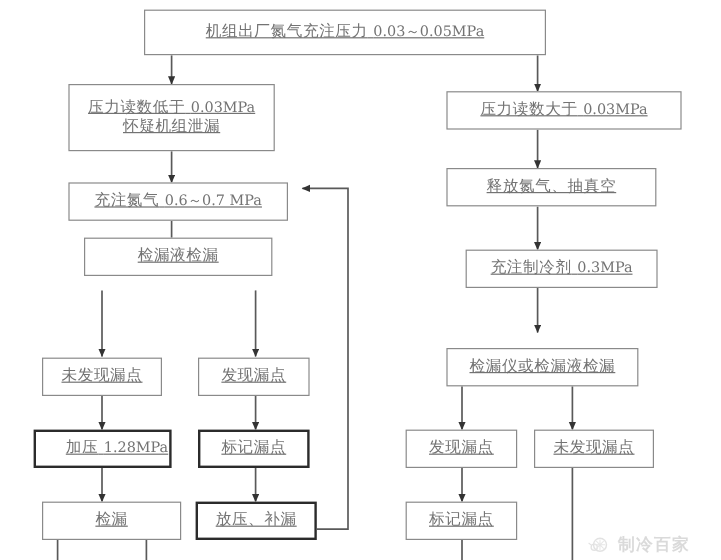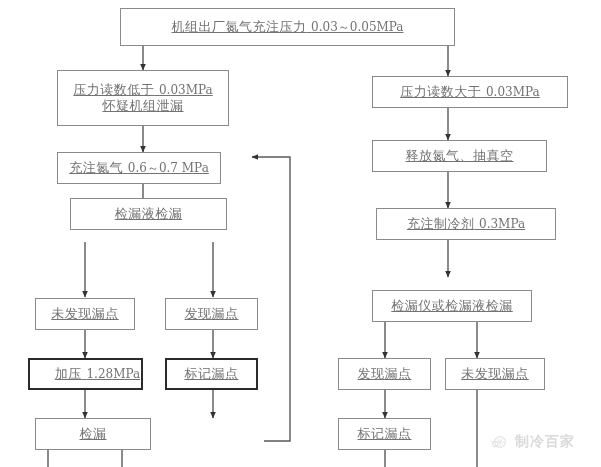--- a/index.html
+++ b/index.html
@@ -133,21 +133,21 @@
   </div>
 
   <div class="node" style="left:57px; top:70px; width:172px; height:56px;">
     <span class="line">
       <span>压力读数低于</span>
       <span class="num">0.03MPa</span>
     </span>
     <span class="line">怀疑机组泄漏</span>
   </div>
 
-  <div class="node" style="left:57px; top:152px; width:164px; height:32px;">
+  <div class="node" style="left:57px; top:152px; width:183px; height:32px;">
     <span class="line">
       <span>充注氮气</span>
       <span class="num">0.6～0.7 MPa</span>
     </span>
   </div>
 
   <div class="node" style="left:70px; top:198px; width:157px; height:32px;">
     <span class="line">检漏液检漏</span>
   </div>
 
@@ -167,33 +167,36 @@
   </div>
 
   <div class="node bold-border" style="left:165px; top:358px; width:93px; height:32px;">
     <span class="line">标记漏点</span>
   </div>
 
   <div class="node" style="left:35px; top:418px; width:116px; height:32px;">
     <span class="line">检漏</span>
   </div>
 
+  <div class="node bold-border" style="left:163px; top:418px; width:101px; height:32px;">
+    <span class="line">放压、补漏</span>
+  </div>
 
   <div class="node" style="left:372px; top:76px; width:196px; height:32px;">
     <span class="line">
       <span>压力读数大于</span>
       <span class="num">0.03MPa</span>
     </span>
   </div>
 
   <div class="node" style="left:372px; top:140px; width:175px; height:32px;">
     <span class="line">释放氮气、抽真空</span>
   </div>
 
-  <div class="node" style="left:376px; top:208px; width:180px; height:32px;">
+  <div class="node" style="left:388px; top:208px; width:160px; height:32px;">
     <span class="line">
       <span>充注制冷剂</span>
       <span class="num">0.3MPa</span>
     </span>
   </div>
 
   <div class="node" style="left:372px; top:290px; width:160px; height:32px;">
     <span class="line">检漏仪或检漏液检漏</span>
   </div>
 
@@ -202,21 +205,21 @@
   </div>
 
   <div class="node" style="left:445px; top:358px; width:100px; height:32px;">
     <span class="line">未发现漏点</span>
   </div>
 
   <div class="node" style="left:338px; top:418px; width:93px; height:32px;">
     <span class="line">标记漏点</span>
   </div>
 
-  <div id="watermark" style="left:489px; top:432px;font-weight:bold;">
+  <div id="watermark" style="left:489px; top:444px;font-weight:bold;">
     <span class="wm-icon">
       <svg viewBox="0 0 20 20" width="20" height="20" xmlns="http://www.w3.org/2000/svg">
         <circle cx="11" cy="10" r="5.4" fill="none" stroke="#cccccc" stroke-width="1.2"></circle>
         <circle cx="6.2" cy="12" r="2.6" fill="none" stroke="#cccccc" stroke-width="1.1"></circle>
         <path d="M11,5.6 L11,14.4 M6.6,10 L15.4,10 M7.9,6.9 L14.1,13.1 M14.1,6.9 L7.9,13.1" stroke="#d4d4d4" stroke-width="0.9" fill="none"></path>
         <path d="M1.5,8.5 L4,10.5" stroke="#cccccc" stroke-width="1" fill="none"></path>
       </svg>
     </span>
     <span class="wm-text">制冷百家</span>
   </div>

